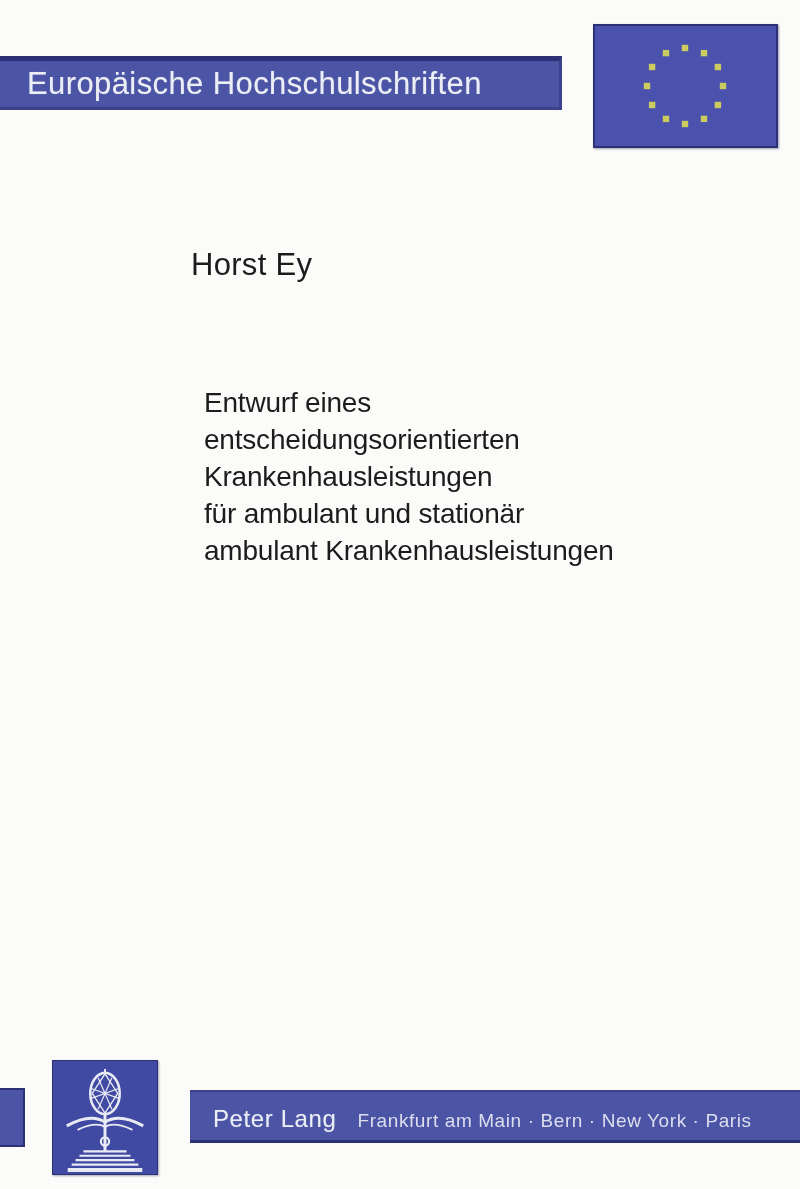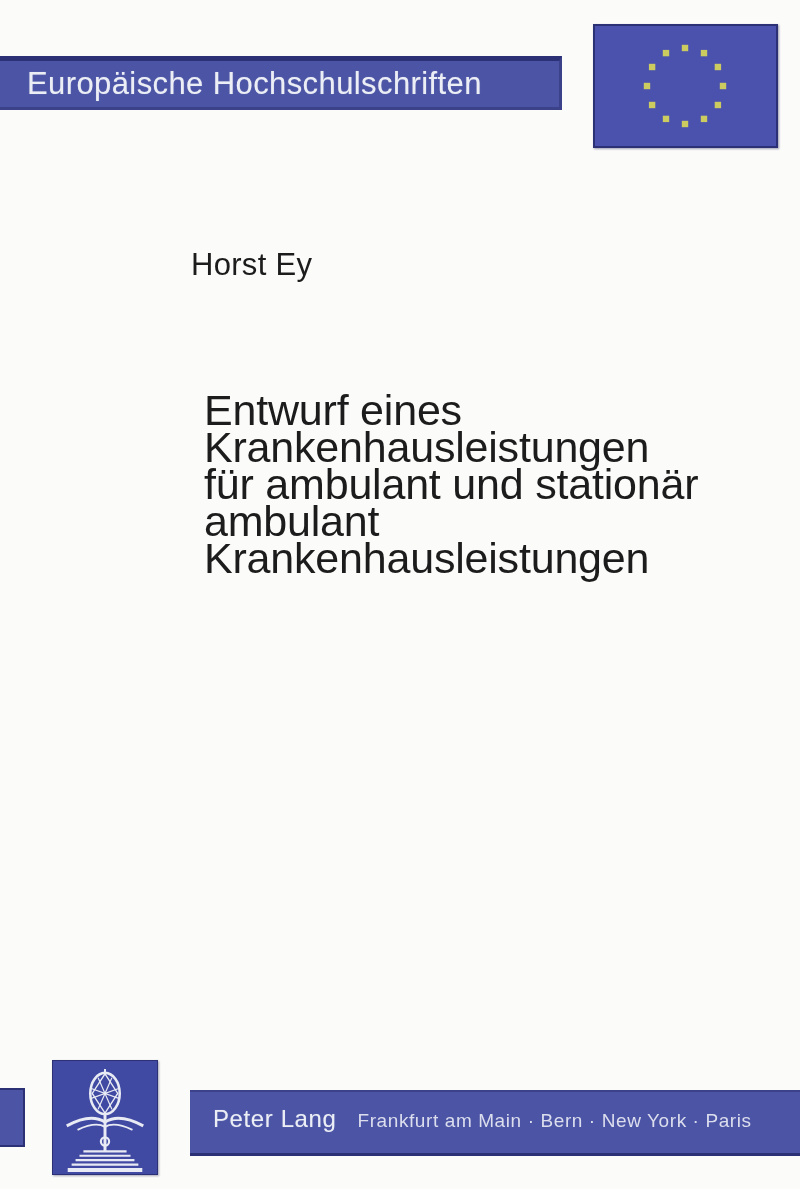--- a/index.html
+++ b/index.html
@@ -47,22 +47,22 @@
   .flag-bg{fill:var(--flag-blue);stroke:var(--banner-dark);stroke-width:2;}
   .star{fill:var(--star-yellow);}
   
   .author{
     position:absolute;left:191px;top:247px;
     font-size:31px;color:var(--text-dark);
     letter-spacing:.3px;
   }
   
   .title{
-    position:absolute;left:204px;top:392px;width:580px;
-    font-size:43px;line-height:37px;
+    position:absolute;left:204px;top:384px;width:580px;
+    font-size:28px;line-height:37px;
     color:var(--text-dark);
     letter-spacing:-.2px;
   }
   
   .edge-strip{
     position:absolute;left:0;top:1088px;width:25px;height:59px;
     background:var(--banner-blue);
     border-top:2px solid var(--banner-dark);
     border-right:2px solid var(--banner-dark);
     border-bottom:2px solid var(--banner-dark);
@@ -71,21 +71,21 @@
   .publisher-logo{
     position:absolute;left:52px;top:1060px;width:106px;height:115px;
     background:var(--logo-blue);
     border:1px solid var(--banner-dark);
     box-shadow:1px 1px 2px rgba(40,40,90,.4);
   }
   .publisher-logo svg{display:block;width:100%;height:100%;}
   .logo-line{stroke:#e9ebf4;fill:none;}
   
   .publisher-banner{
-    position:absolute;left:190px;top:1090px;width:610px;height:66px;
+    position:absolute;left:190px;top:1090px;width:610px;height:53px;
     background:var(--banner-blue);
     border-top:2px solid var(--banner-edge);
     border-bottom:3px solid var(--banner-dark);
     display:flex;align-items:baseline;
     padding-left:23px;padding-top:13px;
     white-space:nowrap;
   }
   .publisher-name{
     color:var(--text-light);
     font-size:24px;letter-spacing:.6px;
@@ -119,20 +119,21 @@
     <rect class="star" x="50.8" y="58.8" width="6.4" height="6.4"></rect>
     <rect class="star" x="55.9" y="39.8" width="6.4" height="6.4"></rect>
     <rect class="star" x="69.8" y="25.9" width="6.4" height="6.4"></rect>
   </svg>
 </div>
 
 <div class="author">Horst Ey</div>
 
 <div class="title">
   <div>Entwurf eines</div>
+  <div>entscheidungsorientierten</div>
   <div>Krankenhausleistungen</div>
   <div>für ambulant und stationär</div>
   <div>ambulant Krankenhausleistungen</div>
 </div>
 
 <div class="edge-strip"></div>
 
 <div class="publisher-logo">
   <svg viewBox="0 0 106 115">
 

